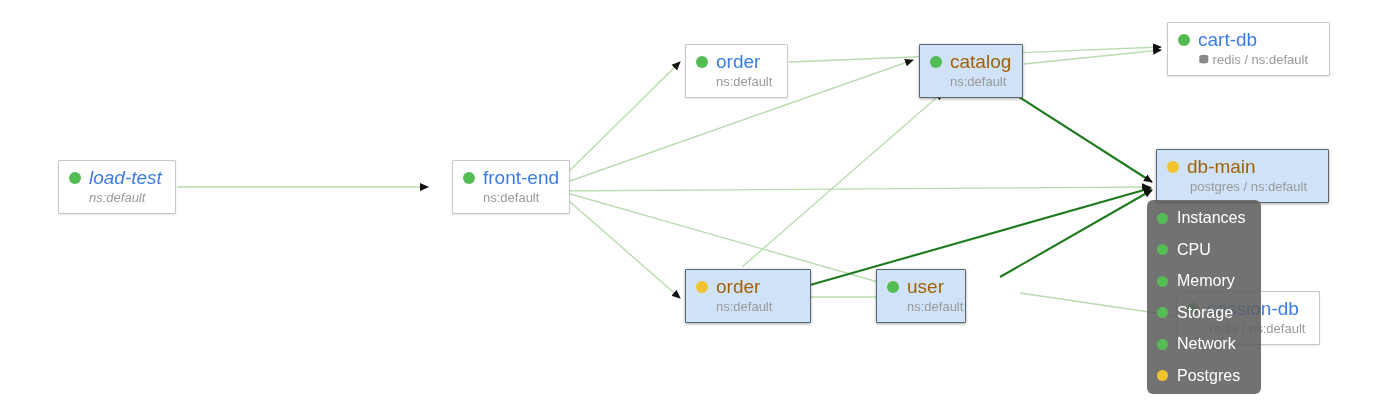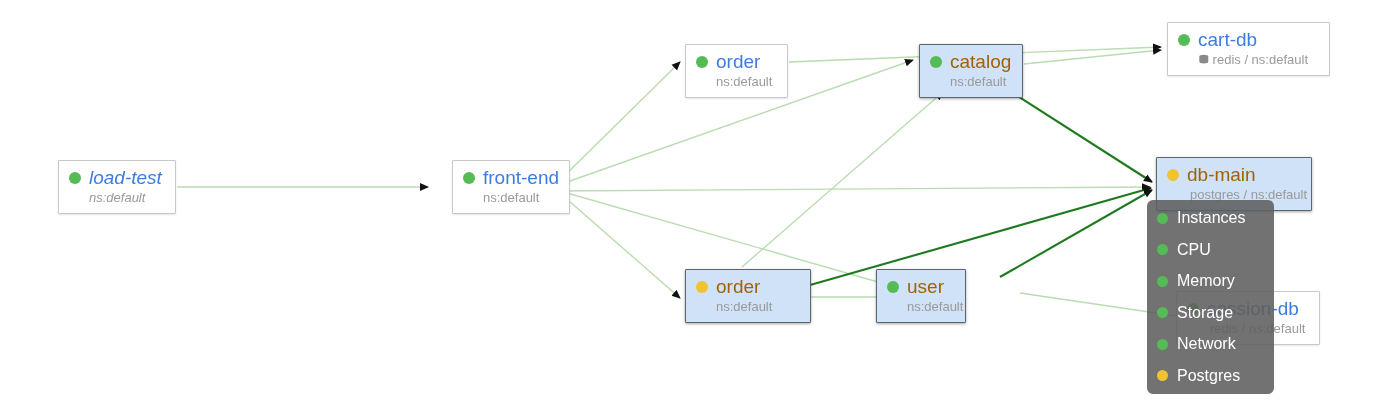--- a/index.html
+++ b/index.html
@@ -45,28 +45,28 @@
     padding-left:20px;white-space:nowrap;
   }
   .db-glyph{display:inline-block;width:12px;height:12px;vertical-align:-2px;}
 
   
   #node-load-test {left:58px; top:160px; width:118px;font-style:italic;}
   #node-front-end {left:452px; top:160px; width:118px;}
   #node-cart      {left:685px; top:44px;  width:103px;}
   #node-catalog   {left:919px; top:44px;  width:104px;}
   #node-cart-db   {left:1167px;top:22px;  width:163px;}
-  #node-db-main   {left:1156px;top:157px; width:156px;}
+  #node-db-main   {left:1156px;top:149px; width:173px;}
   #node-order     {left:685px; top:269px; width:126px;}
   #node-user      {left:876px; top:269px; width:90px;}
   #node-session-db{left:1176px;top:291px; width:144px;}
 
   
   #health-panel{
-    position:absolute;left:1147px;top:200px;width:127px;height:194px;
+    position:absolute;left:1147px;top:200px;width:114px;height:194px;
     background:rgba(95,95,95,.88);
     border-radius:6px;
     padding:6px 0 6px 0;
     box-sizing:border-box;
     display:flex;flex-direction:column;justify-content:space-between;
     z-index:40;
   }
   .health-row{
     display:flex;align-items:center;gap:9px;
     padding:0 10px;height:24px;

